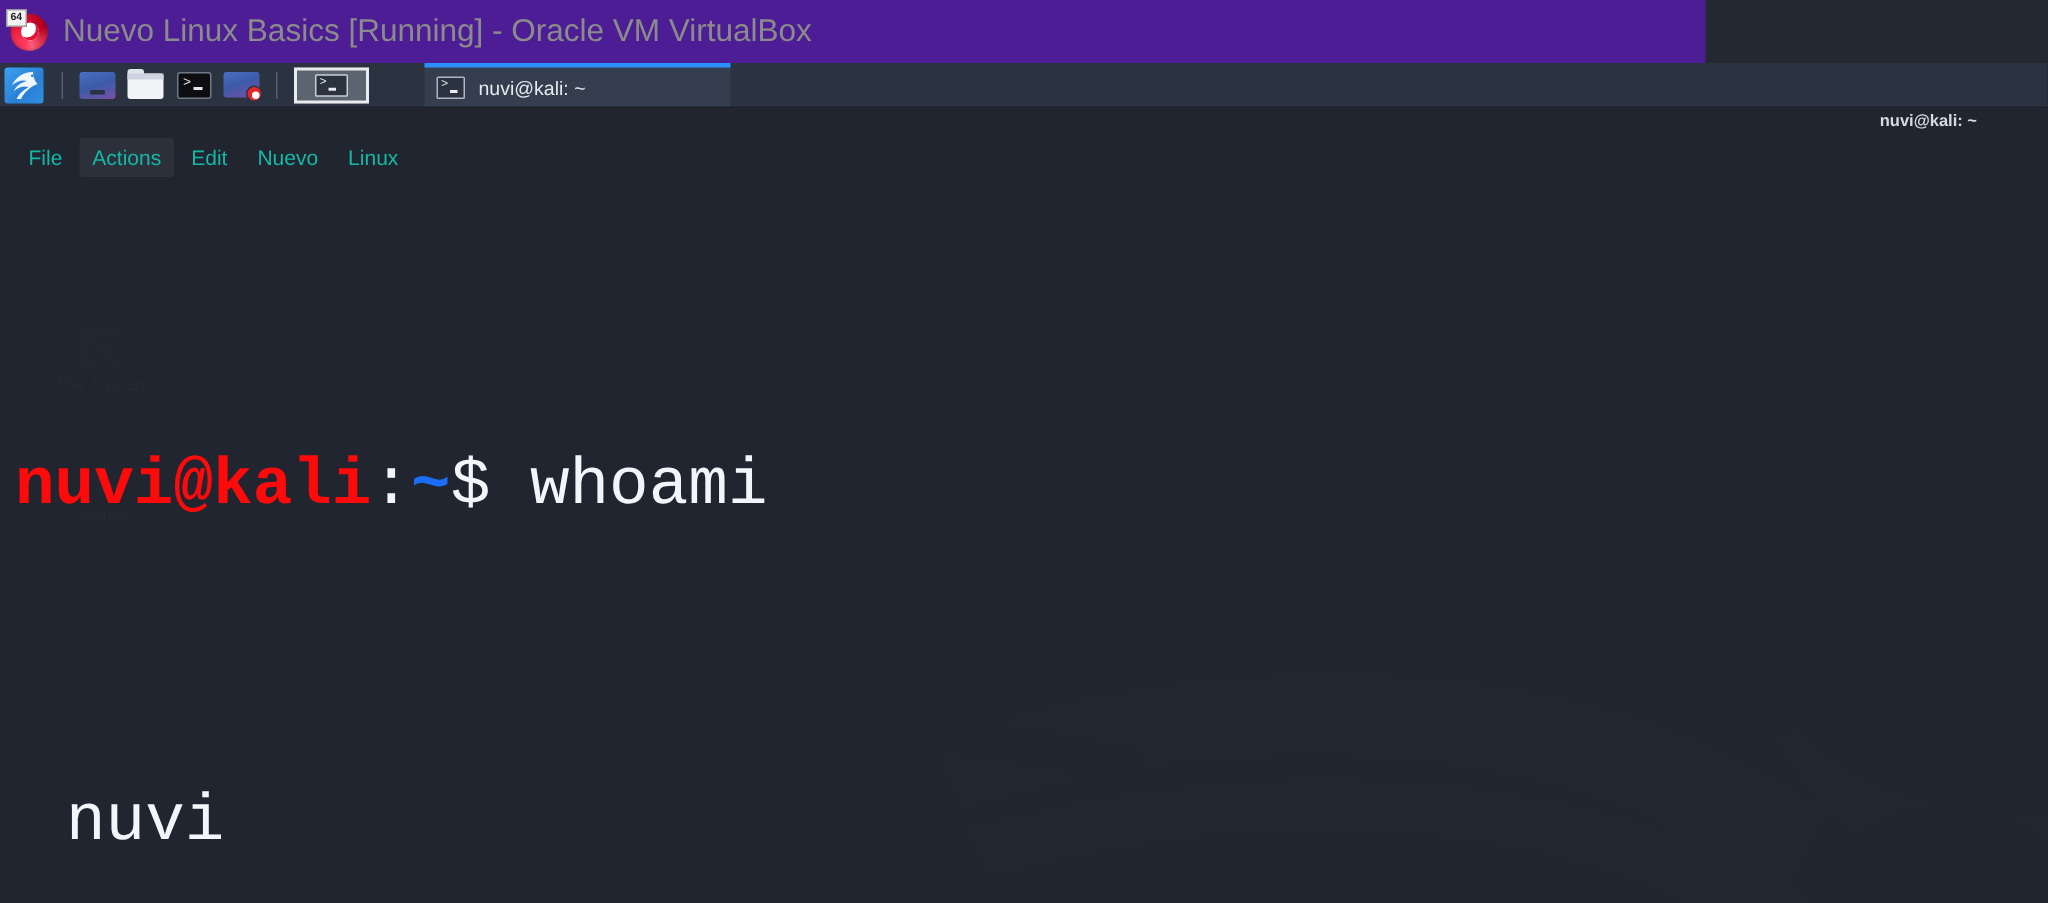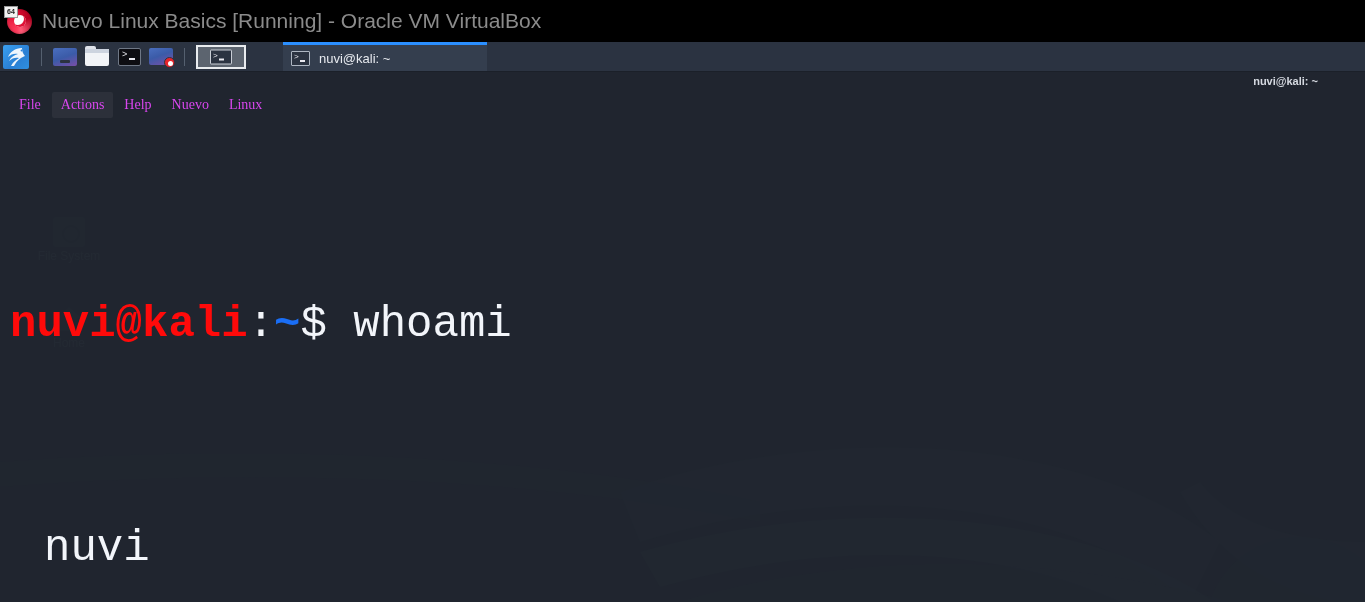--- a/index.html
+++ b/index.html
@@ -6,22 +6,22 @@
   * { margin:0; padding:0; box-sizing:border-box; }
   html, body {
     width:1365px; height:602px;
     overflow:hidden;
     background:#232831;
     font-family:"Liberation Sans", sans-serif;
   }
 
   
   .vbox-titlebar{
-    position:absolute; left:0; top:0; width:1365px; height:42px;
-    background:#000000;
+    position:absolute; left:0; top:0; width:1137px; height:42px;
+    background:#4c1d95;
     display:flex; align-items:center;
   }
   .vbox-icon{
     position:relative;
     width:30px; height:30px; margin-left:4px; margin-right:8px;
     flex:0 0 auto;
   }
   .vbox-icon .spiral{
     position:absolute; left:3px; top:3px; width:25px; height:25px;
     border-radius:50%;
@@ -235,23 +235,23 @@
     position:absolute; right:47px; top:3px;
     color:#d6dae1; font-size:11px; font-weight:bold;
     font-family:"Liberation Sans", sans-serif;
     white-space:nowrap;
   }
   .term-menubar{
     position:absolute; left:0; top:20px; width:1365px; height:26px;
     display:flex; align-items:center; padding-left:10px;
   }
   .menu-item{
-    color:#d946ef; font-size:14px;
+    color:#14b8a6; font-size:14px;
     padding:5px 9px; margin-right:2px;
-    font-family:Liberation Serif, serif;
+    font-family:Liberation Sans, sans-serif;
     cursor:pointer; border-radius:2px;
     white-space:nowrap;
   }
   .menu-item.hovered{ background:rgba(255,255,255,0.055); }
 
   .term-body{
     position:absolute; left:0; top:46px; width:1365px; height:484px;
     padding:10px 0 0 10px;
     font-family:"Liberation Mono", monospace;
     font-size:44px;
@@ -336,21 +336,21 @@
 
   <div class="term-window">
 
     <div class="term-titlebar">
       <span class="term-title">nuvi@kali: ~</span>
     </div>
 
     <div class="term-menubar">
       <span class="menu-item">File</span>
       <span class="menu-item hovered">Actions</span>
-      <span class="menu-item">Help</span>
+      <span class="menu-item">Edit</span>
       <span class="menu-item">Nuevo</span>
       <span class="menu-item">Linux</span>
     </div>
 
     <div class="term-body">
 
       <div><span class="t-red">nuvi@kali</span><span class="t-white">:</span><span class="t-blue">~</span><span class="t-white">$</span><span class="t-white"> </span><span class="t-white">whoami</span></div>
 
       <div class="t-out">nuvi</div>
 

